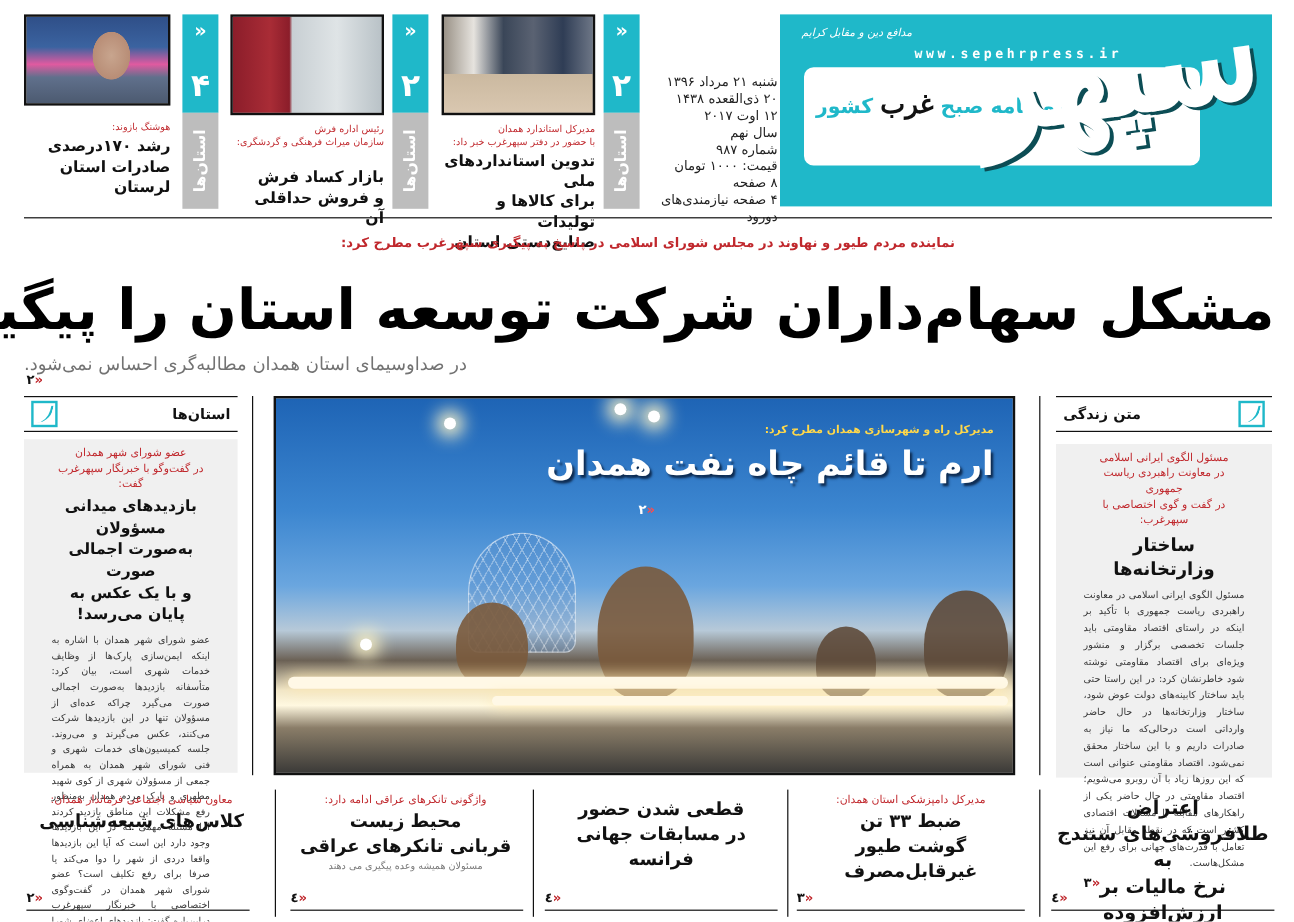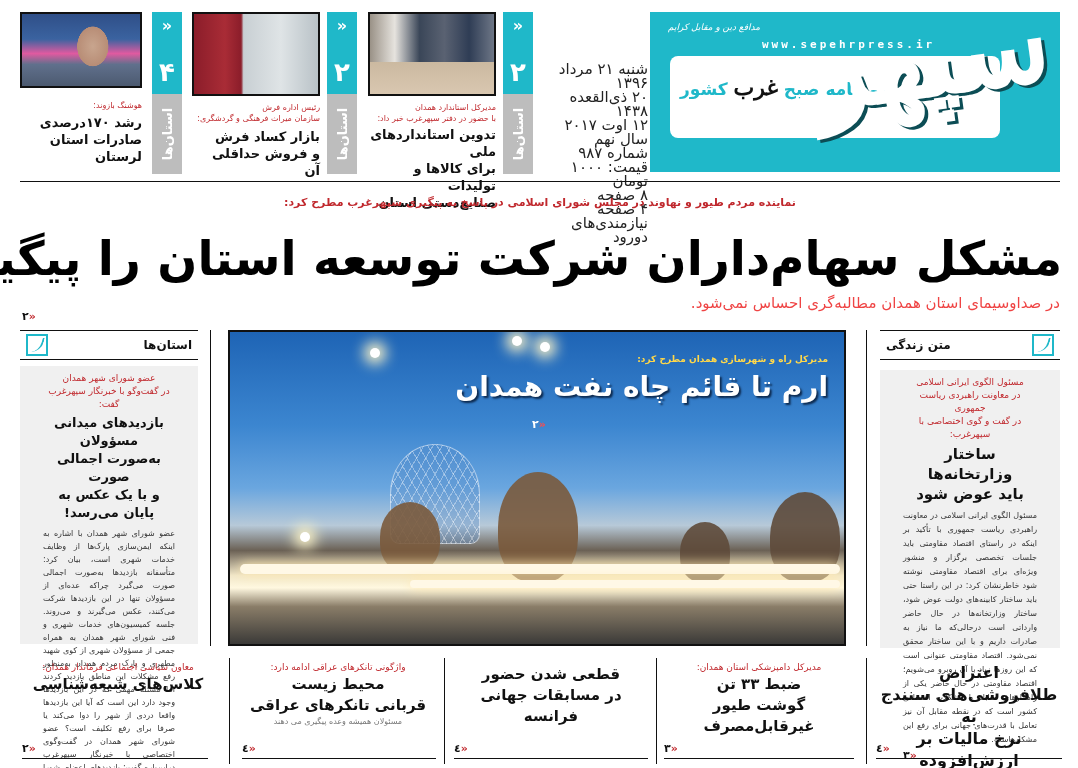--- a/index.html
+++ b/index.html
@@ -32,21 +32,21 @@
   .masthead .tagline .gharb { color: #111; font-size: 22px; font-family: "DejaVu Serif", serif; }
   .masthead .brand {
     position: absolute; right: 10px; top: -10px; font-family: "DejaVu Serif", serif;
     font-size: 110px; font-weight: bold; color: #fff; line-height: 1;
     text-shadow: 3px 3px 0 #0c4d55; transform: rotate(-8deg);
   }
 
   
   .date-block {
     left: 540px; top: 62px; width: 110px; text-align: right;
-    font-size: 15px; line-height: 14px; color: #222; padding-right: 2px;
+    font-size: 11px; line-height: 14px; color: #222; padding-right: 2px;
   }
 
   
   .strip { top: 12px; width: 30px; height: 162px; }
   .strip .top { height: 82px; background: #1fb8c9; color: #fff; text-align: center; }
   .strip .top .chev { display: block; font-size: 16px; font-weight: bold; padding-top: 4px; }
   .strip .top .pg { display: block; font-size: 26px; font-weight: bold; margin-top: 22px; }
   .strip .bot { height: 80px; background: #bdbdbd; color: #fff; position: relative; }
   .strip .bot span {
     position: absolute; left: 50%; top: 50%; transform: translate(-50%, -50%) rotate(-90deg);
@@ -68,21 +68,21 @@
 
   .rule { position: absolute; height: 1px; background: #111; }
   .vrule { position: absolute; width: 1px; background: #111; }
 
   
   .kicker-main { left: 20px; top: 196px; width: 1040px; text-align: center; font-size: 11px; color: #c0282d; font-weight: bold; }
   .headline {
     left: 16px; top: 228px; width: 1046px; text-align: center; font-size: 47px;
     font-weight: bold; color: #000; line-height: 62px; white-space: nowrap; letter-spacing: -1px;
   }
-  .subhead { left: 20px; top: 294px; width: 1040px; text-align: right; font-size: 15px; color: #ef4444; }
+  .subhead { left: 20px; top: 294px; width: 1040px; text-align: left; font-size: 15px; color: #737373; }
 
   .ref { font-size: 11px; font-weight: bold; color: #111; direction: rtl; }
   .ref .arr { color: #c0282d; margin-right: 2px; }
 
   
   .col-head { height: 30px; border-top: 1px solid #111; border-bottom: 1px solid #111; display: flex; align-items: center; justify-content: space-between; padding: 0 6px; }
   .col-head .title { font-size: 12px; font-weight: bold; }
   .logo-sq { width: 22px; height: 22px; border: 2px solid #1fb8c9; position: relative; }
   .logo-sq::after { content: ""; position: absolute; left: 3px; top: 2px; width: 10px; height: 14px; border-right: 2px solid #1fb8c9; border-radius: 0 0 10px 0; transform: skewX(-15deg); }
 
@@ -165,21 +165,21 @@
   <div class="bot">
       <span>استان‌ها</span>
     </div>
 </div>
 <div class="abs teaser" style="left:192px; top:12px; width:128px;">
   <div class="teaser-photo ph-carpet" style="height:84px;"></div>
   <div class="kicker" style="margin-top:6px;">
     <div>رئیس اداره فرش</div>
     <div>سازمان میراث فرهنگی و گردشگری:</div>
   </div>
-  <div class="head" style="margin-top:4px;">
+  <div class="head" style="margin-top:16px;">
     <div>بازار کساد فرش</div>
     <div>و فروش حداقلی آن</div>
   </div>
 </div>
 
 <div class="abs strip" style="left:152px;">
   <div class="top">
       <span class="chev">«</span>
       <span class="pg">۴</span>
     </div>
@@ -213,21 +213,20 @@
     <span class="title">متن زندگی</span>
   </div>
   <div class="col-box" style="margin-top:10px; height:278px;">
     <div class="kicker">
       <div>مسئول الگوی ایرانی اسلامی</div>
       <div>در معاونت راهبردی ریاست جمهوری</div>
       <div>در گفت و گوی اختصاصی با سپهرغرب:</div>
     </div>
     <div class="head">
       <div>ساختار وزارتخانه‌ها</div>
-      <div>باید عوض شود</div>
     </div>
     <div class="body">مسئول الگوی ایرانی اسلامی در معاونت راهبردی ریاست جمهوری با تأکید بر اینکه در راستای اقتصاد مقاومتی باید جلسات تخصصی برگزار و منشور ویژه‌ای برای اقتصاد مقاومتی نوشته شود خاطرنشان کرد: در این راستا حتی باید ساختار کابینه‌های دولت عوض شود، ساختار وزارتخانه‌ها در حال حاضر وارداتی است درحالی‌که ما نیاز به صادرات داریم و با این ساختار محقق نمی‌شود. اقتصاد مقاومتی عنوانی است که این روزها زیاد با آن روبرو می‌شویم؛ اقتصاد مقاومتی در حال حاضر یکی از راهکارهای مقابله با مشکلات اقتصادی کشور است که در نقطه مقابل آن نیز تعامل با قدرت‌های جهانی برای رفع این مشکل‌هاست.</div>
     <div class="ref" style="text-align:left; margin-top:2px;">
       <span class="arr">«</span><span>۳</span>
     </div>
   </div>
 </div>
 
 <div class="abs" style="left:20px; top:330px; width:178px;">
   <div class="col-head">

